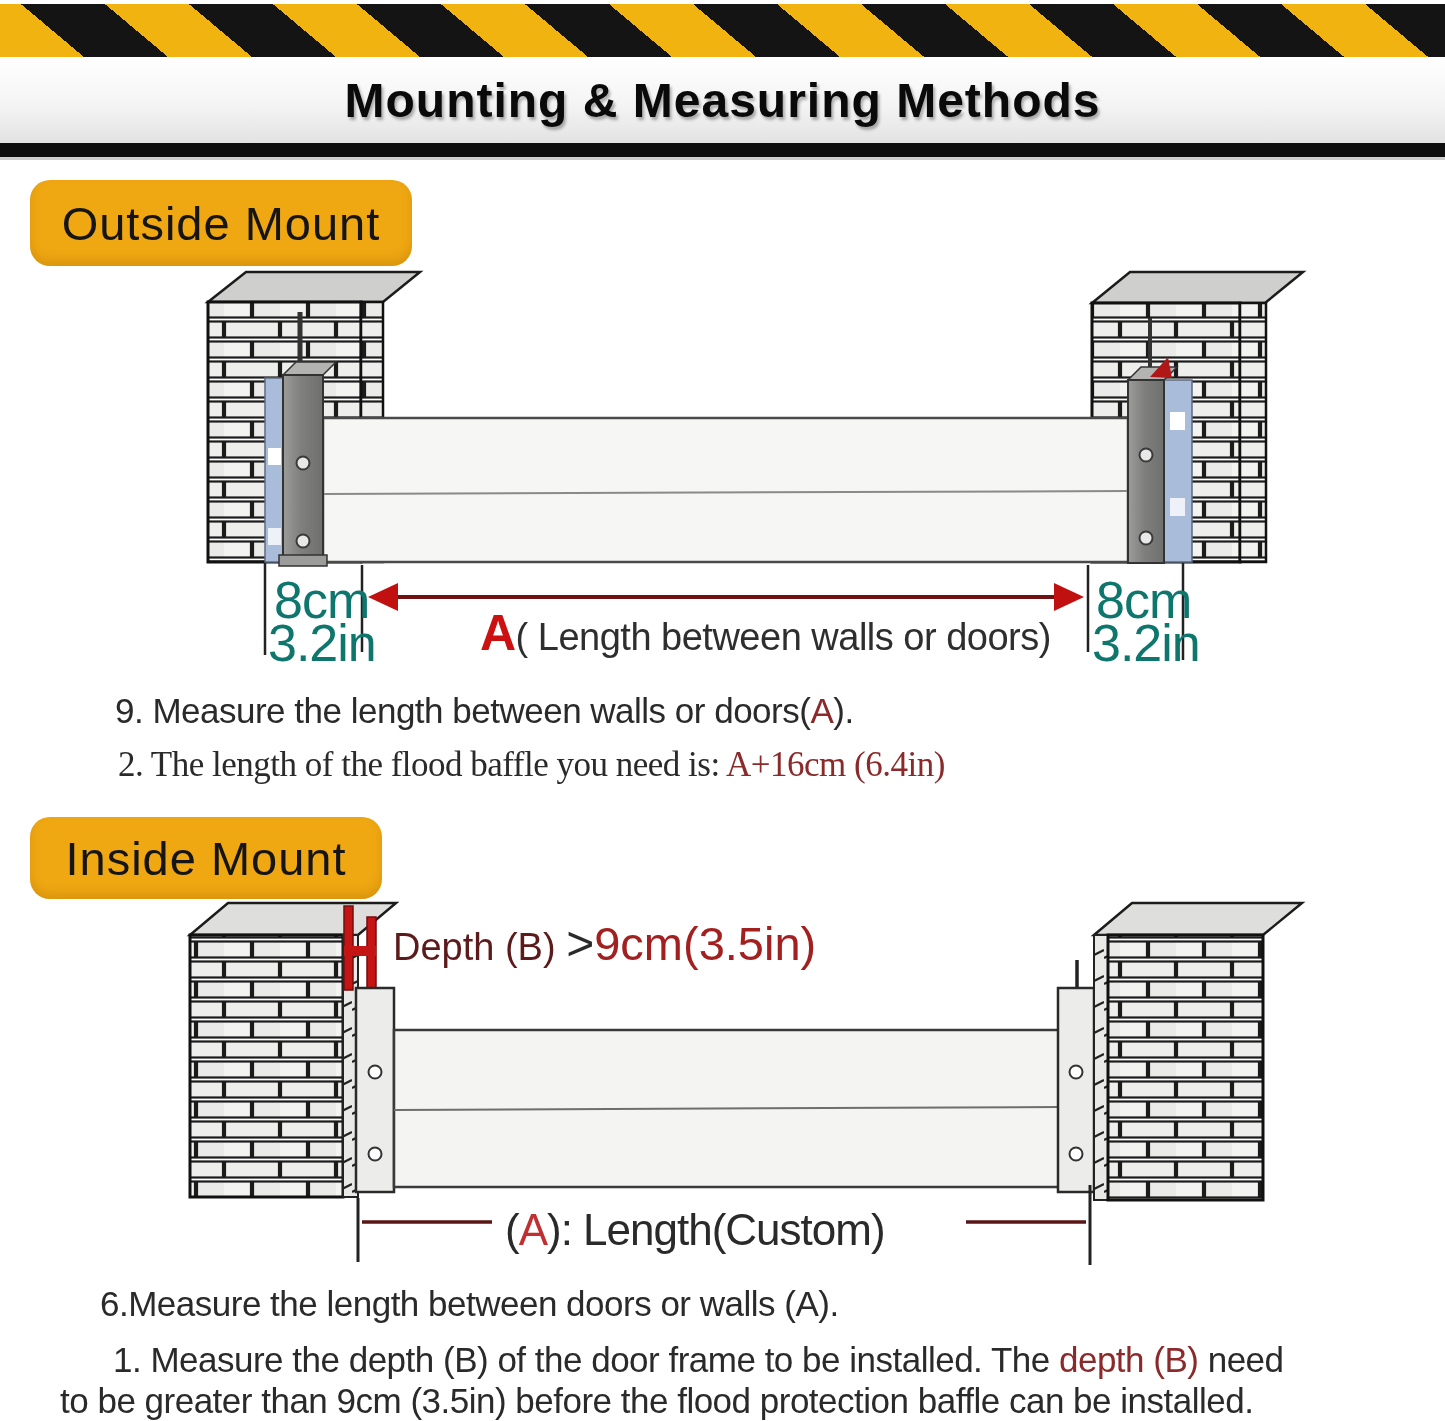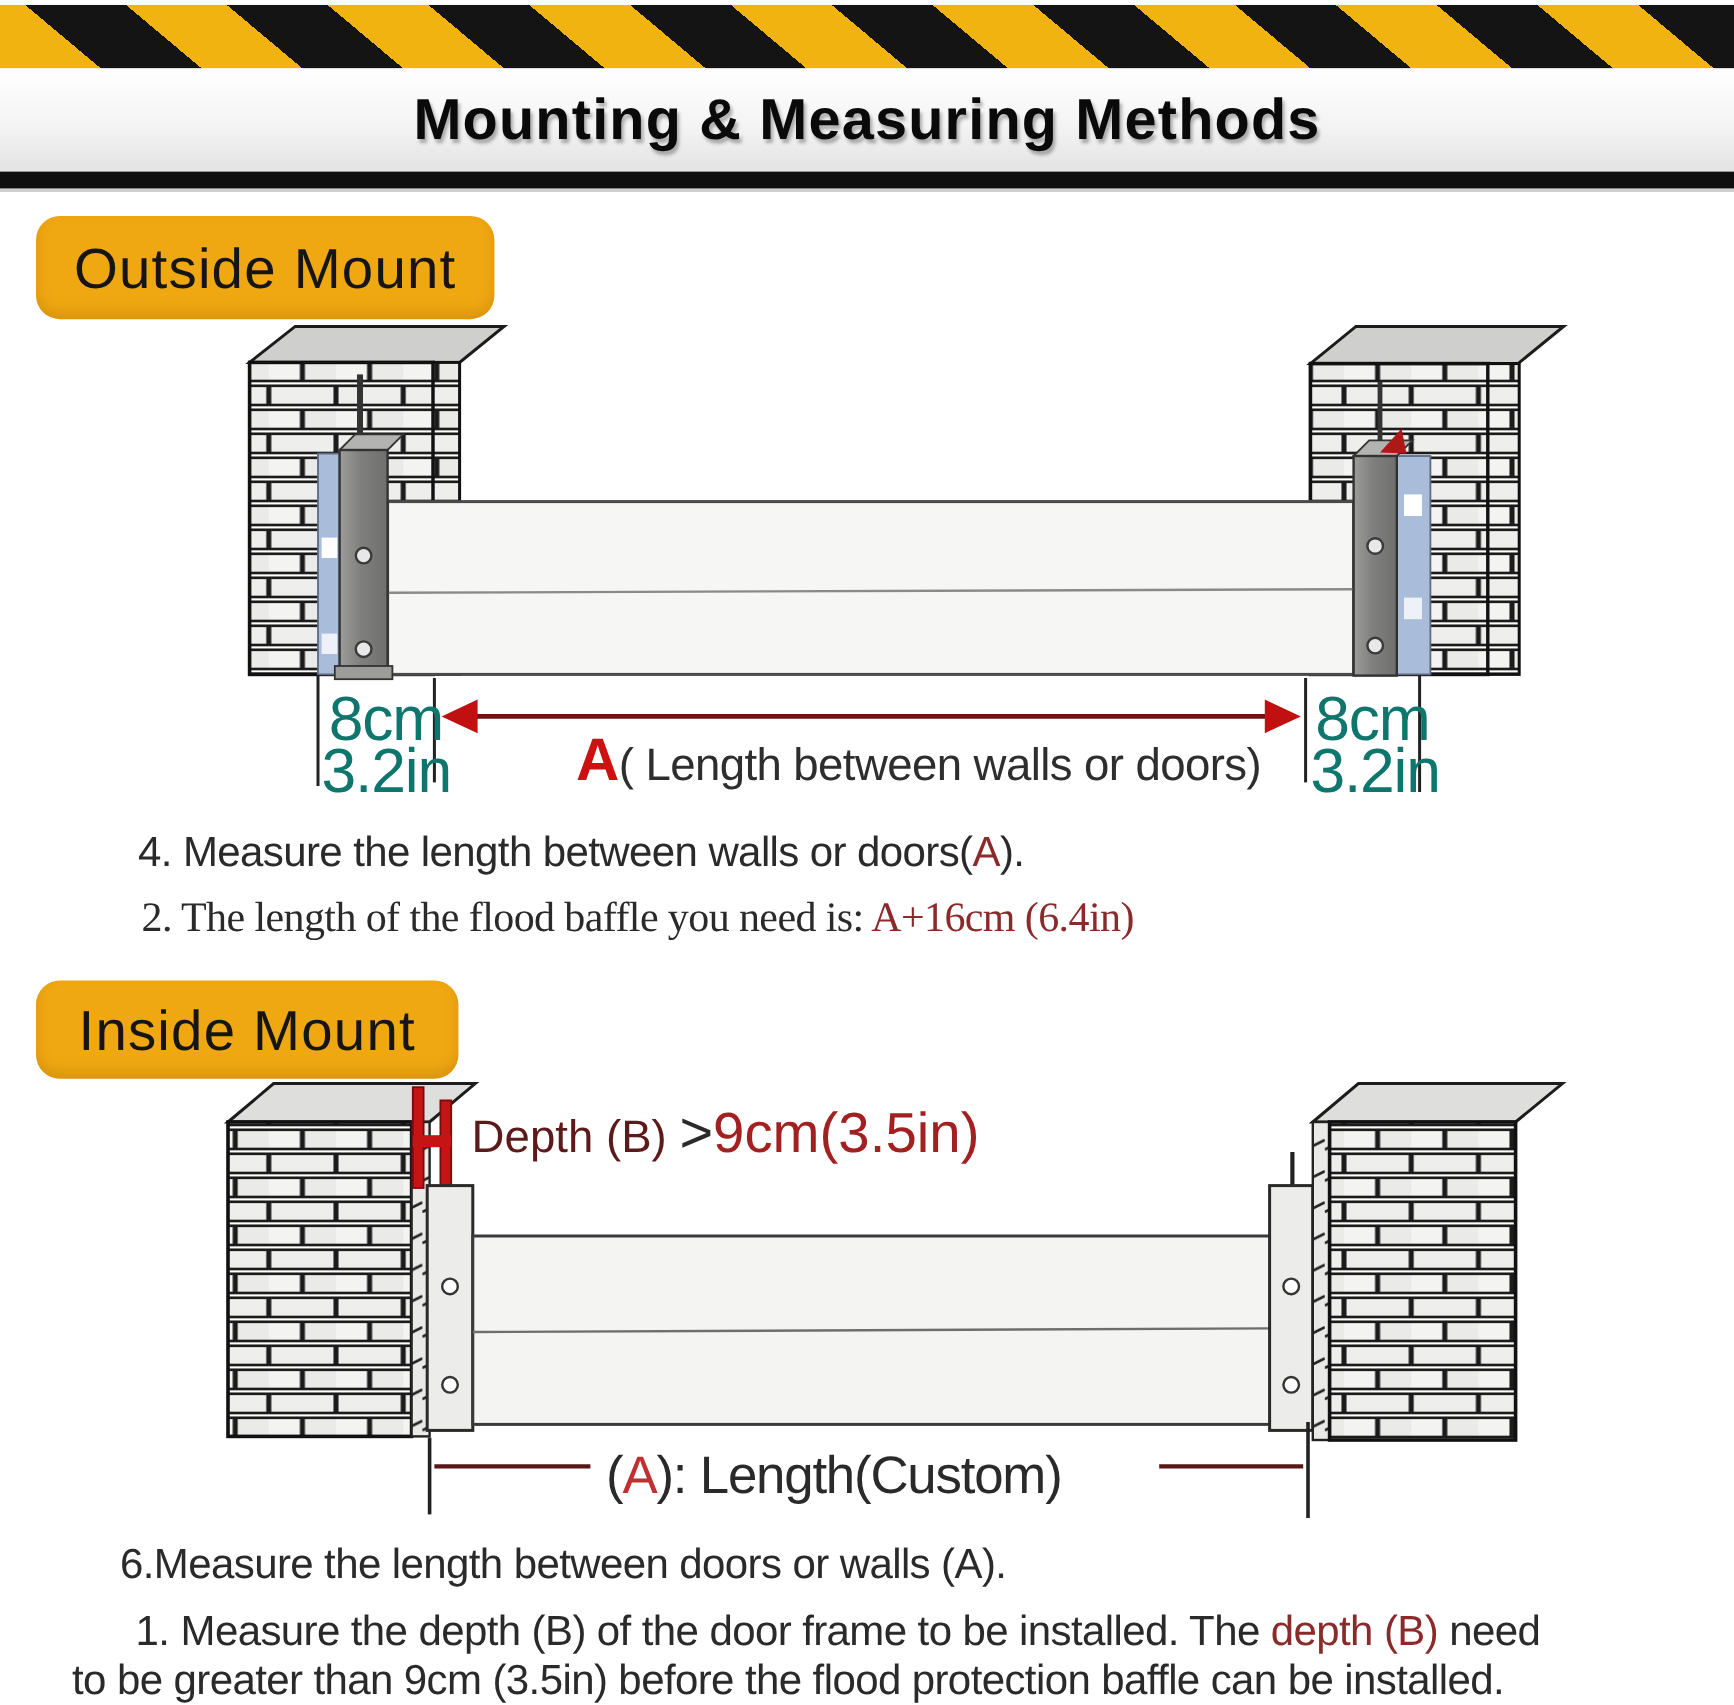--- a/index.html
+++ b/index.html
@@ -137,21 +137,21 @@
 
   <div class="abs meas" style="left:274px;top:570px;">8cm</div>
   <div class="abs meas" style="left:268px;top:613px;">3.2in</div>
   <div class="abs meas" style="left:1096px;top:570px;">8cm</div>
   <div class="abs meas" style="left:1092px;top:613px;">3.2in</div>
   <div class="abs arrow-label" style="left:480px;top:604px;">
     <span class="big-a">A</span><span>( Length between walls or doors)</span>
   </div>
 
   <div class="abs steps" style="left:115px;top:691px;">
-    <span>4. Measure the length between walls or doors(</span><span class="red-seg">A</span><span>).</span>
+    <span>9. Measure the length between walls or doors(</span><span class="red-seg">A</span><span>).</span>
   </div>
   <div class="abs steps" style="left:118px;top:745px;font-family:Liberation Serif, serif;">
     <span>2. The length of the flood baffle you need is: </span><span class="red-seg">A+16cm (6.4in)</span>
   </div>
 
   <svg class="abs" style="left:0;top:890px;" width="1445" height="390" viewBox="0 890 1445 390">
 
     <g>
       <polygon points="190,935 228,903 396,903 358,935" fill="#dededc" stroke="#1c1c1c" stroke-width="2.5"></polygon>
       <rect x="190" y="935" width="153" height="262" fill="url(#brick)" stroke="#111" stroke-width="3"></rect>

